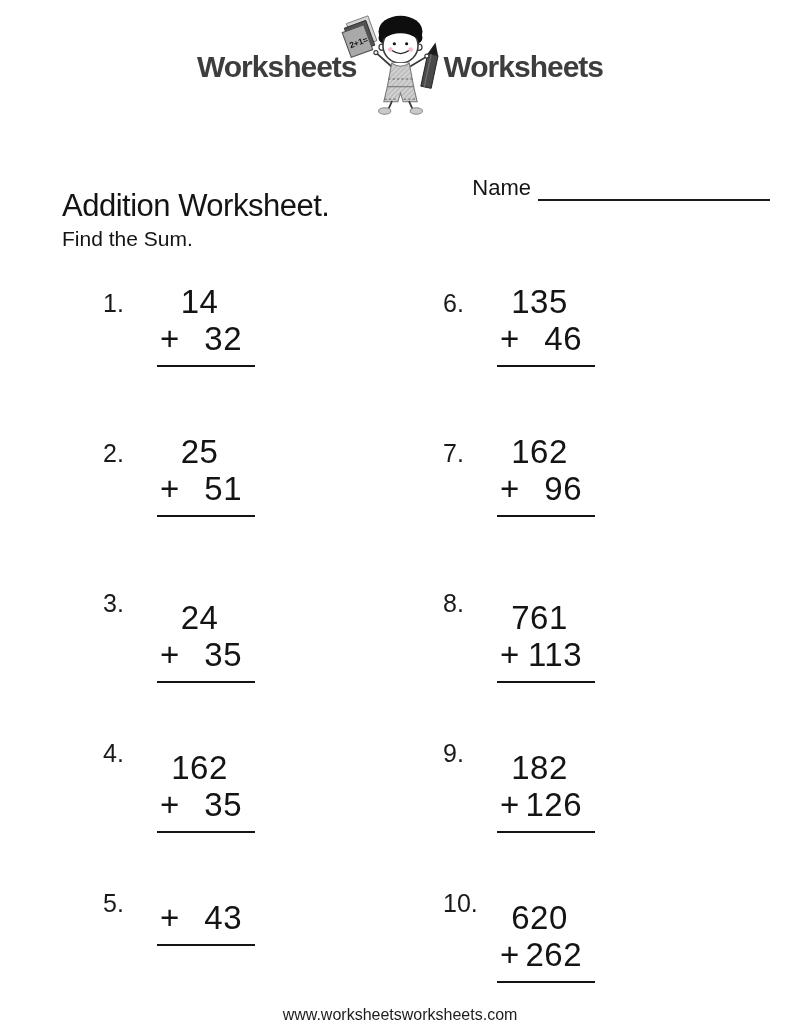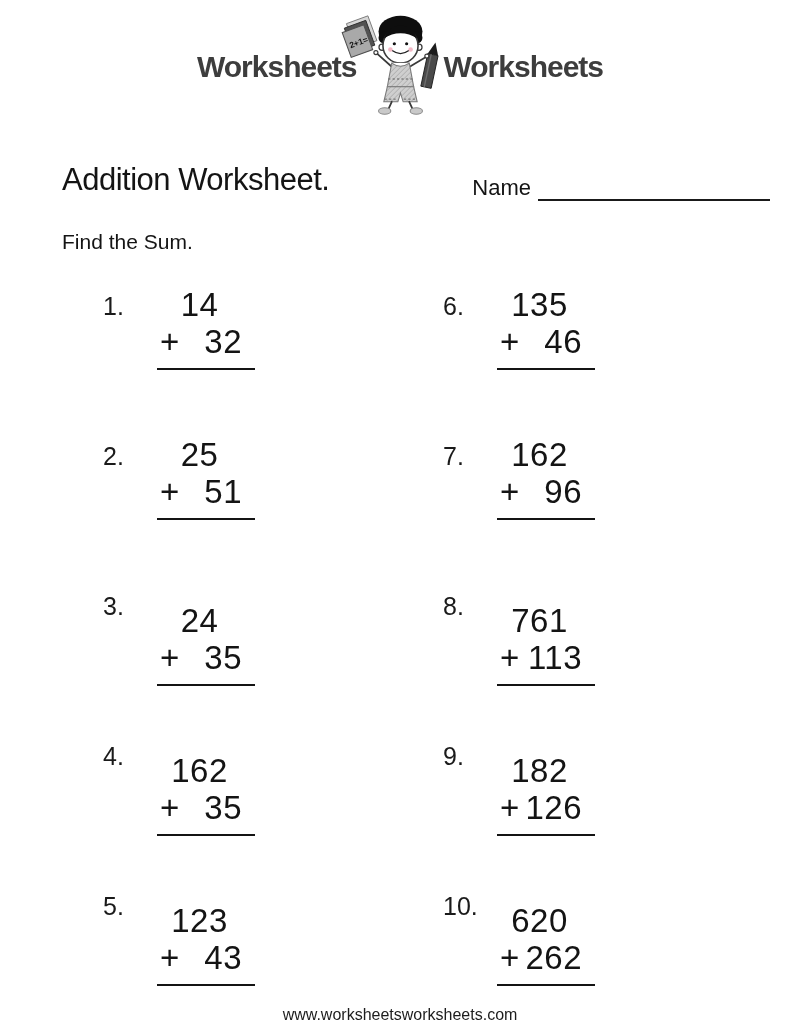--- a/index.html
+++ b/index.html
@@ -36,30 +36,30 @@
     flex: 0 0 auto;
   }
 
   
   .header-row {
     display: flex;
     justify-content: space-between;
     align-items: flex-start;
     margin: 38px 30px 0 62px;
   }
-  .title { font-size: 31px; font-weight: normal; color: #141414; letter-spacing: -0.5px; }
+  .title { font-size: 31px; font-weight: normal; color: #141414; letter-spacing: -0.5px; margin-top: 26px; }
   .name-wrap { display: flex; align-items: flex-end; margin-top: 13px; }
   .name-label { font-size: 22px; color: #141414; }
   .name-line {
     display: inline-block;
     width: 232px; height: 20px;
     border-bottom: 2px solid #1a1a1a;
     margin-left: 7px;
   }
-  .instruction { margin: 29px 0 0 62px; font-size: 21px; color: #141414; }
+  .instruction { margin: 3px 0 0 62px; font-size: 21px; color: #141414; }
 
   
   .problems { display: flex; margin-top: 33px; padding-left: 103px; }
   .col { width: 250px; }
   .col-right { margin-left: 90px; }
   .problem { display: flex; align-items: flex-start; height: 150px; }
   .plabel { width: 54px; font-size: 25px; padding-top: 5px; color: #1a1a1a; }
   .pcol {
     width: 98px;
     border-bottom: 2.5px solid #141414;
@@ -197,21 +197,20 @@
         <div class="num-top">162</div>
         <div class="num-row">
           <span>+</span>
           <span>35</span>
         </div>
       </div>
     </div>
     <div class="problem">
       <span class="plabel">5.</span>
       <div class="pcol">
-        <div class="num-top">123</div>
         <div class="num-row">
           <span>+</span>
           <span>43</span>
         </div>
       </div>
     </div>
   </div>
 
   <div class="col col-right">
     <div class="problem">

